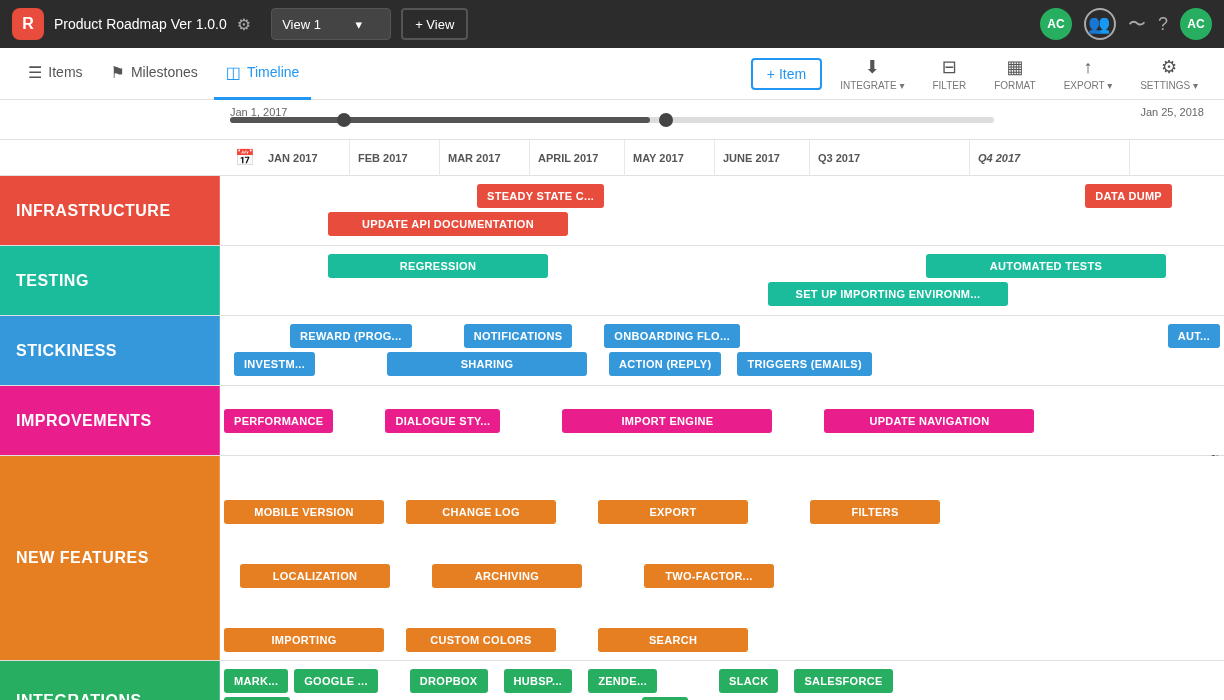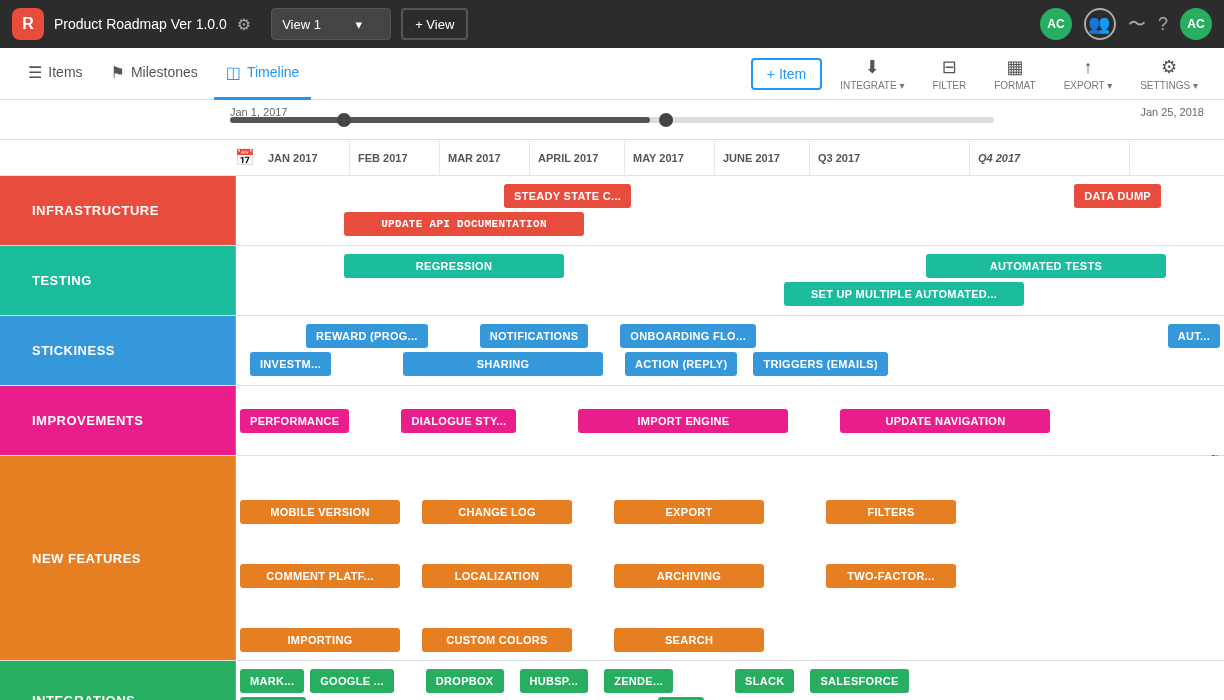--- a/index.html
+++ b/index.html
@@ -150,24 +150,23 @@
       height: 36px; display: flex; align-items: center; padding: 0 8px;
     }
 
     
     .row-label {
       min-width: 220px; max-width: 220px;
       display: flex; align-items: center; justify-content: flex-start;
       padding: 0 16px;
       color: white;
       font-weight: 700;
-      font-size: 13px;
+      font-size: 16px;
       border-right: 1px solid rgba(255,255,255,0.2);
       letter-spacing: 0.5px;
-      margin-left: 16px;
     }
 
     
     .category-row {
       display: flex;
       align-items: stretch;
       border-bottom: 1px solid #e0e0e0;
       min-height: 70px;
     }
     .category-row.infra { background: #e74c3c; }
@@ -332,51 +331,51 @@
 <div style="position:relative; overflow:hidden;">
 
   <div class="legend-tab">LEGEND</div>
 
   <div class="category-row infra">
     <div class="row-label">
       <span>INFRASTRUCTURE</span>
     </div>
     <div class="row-content">
       <div style="display:flex; flex-direction:column; gap:4px; width:100%;">
-        <div style="display:flex; gap:19px;">
+        <div style="display:flex; gap:8px;">
           <div style="margin-left:245px;"></div>
           <span class="chip red">STEADY STATE C...</span>
           <div style="flex:1;"></div>
           <span class="chip red">DATA DUMP</span>
           <div style="width:40px;"></div>
         </div>
         <div style="display:flex; gap:4px;">
           <div style="margin-left:100px;"></div>
-          <span class="chip red" style="width:240px; justify-content:center;font-family:Liberation Mono, monospace;">UPDATE API DOCUMENTATION</span>
+          <span class="chip red" style="width:240px; justify-content:center;">UPDATE API DOCUMENTATION</span>
         </div>
       </div>
     </div>
   </div>
 
   <div class="category-row testing">
     <div class="row-label">
       <span>TESTING</span>
     </div>
     <div class="row-content">
       <div style="display:flex; flex-direction:column; gap:4px; width:100%;">
         <div style="display:flex; gap:4px;">
           <div style="margin-left:100px;"></div>
           <span class="chip teal" style="width:220px; justify-content:center;">REGRESSION</span>
           <div style="flex:1;"></div>
           <span class="chip teal" style="width:240px; justify-content:center;">AUTOMATED TESTS</span>
           <div style="width:50px;"></div>
         </div>
         <div style="display:flex; gap:4px;">
           <div style="margin-left:540px;"></div>
-          <span class="chip teal" style="width:240px; justify-content:center;">SET UP MULTIPLE AUTOMATED...</span>
+          <span class="chip teal" style="width:240px; justify-content:center;">SET UP IMPORTING ENVIRONM...</span>
         </div>
       </div>
     </div>
   </div>
 
   <div class="category-row stickiness">
     <div class="row-label">
       <span>STICKINESS</span>
     </div>
     <div class="row-content">
@@ -431,21 +430,20 @@
         <div style="display:flex; gap:6px;">
           <span class="chip orange" style="width:160px; justify-content:center;">MOBILE VERSION</span>
           <div style="width:10px;"></div>
           <span class="chip orange" style="width:150px; justify-content:center;">CHANGE LOG</span>
           <div style="width:30px;"></div>
           <span class="chip orange" style="width:150px; justify-content:center;">EXPORT</span>
           <div style="width:50px;"></div>
           <span class="chip orange" style="width:130px; justify-content:center;">FILTERS</span>
         </div>
         <div style="display:flex; gap:6px;">
-          <span class="chip orange" style="width:160px; justify-content:center;">COMMENT PLATF...</span>
           <div style="width:10px;"></div>
           <span class="chip orange" style="width:150px; justify-content:center;">LOCALIZATION</span>
           <div style="width:30px;"></div>
           <span class="chip orange" style="width:150px; justify-content:center;">ARCHIVING</span>
           <div style="width:50px;"></div>
           <span class="chip orange" style="width:130px; justify-content:center;">TWO-FACTOR...</span>
         </div>
         <div style="display:flex; gap:6px;">
           <span class="chip orange" style="width:160px; justify-content:center;">IMPORTING</span>
           <div style="width:10px;"></div>

